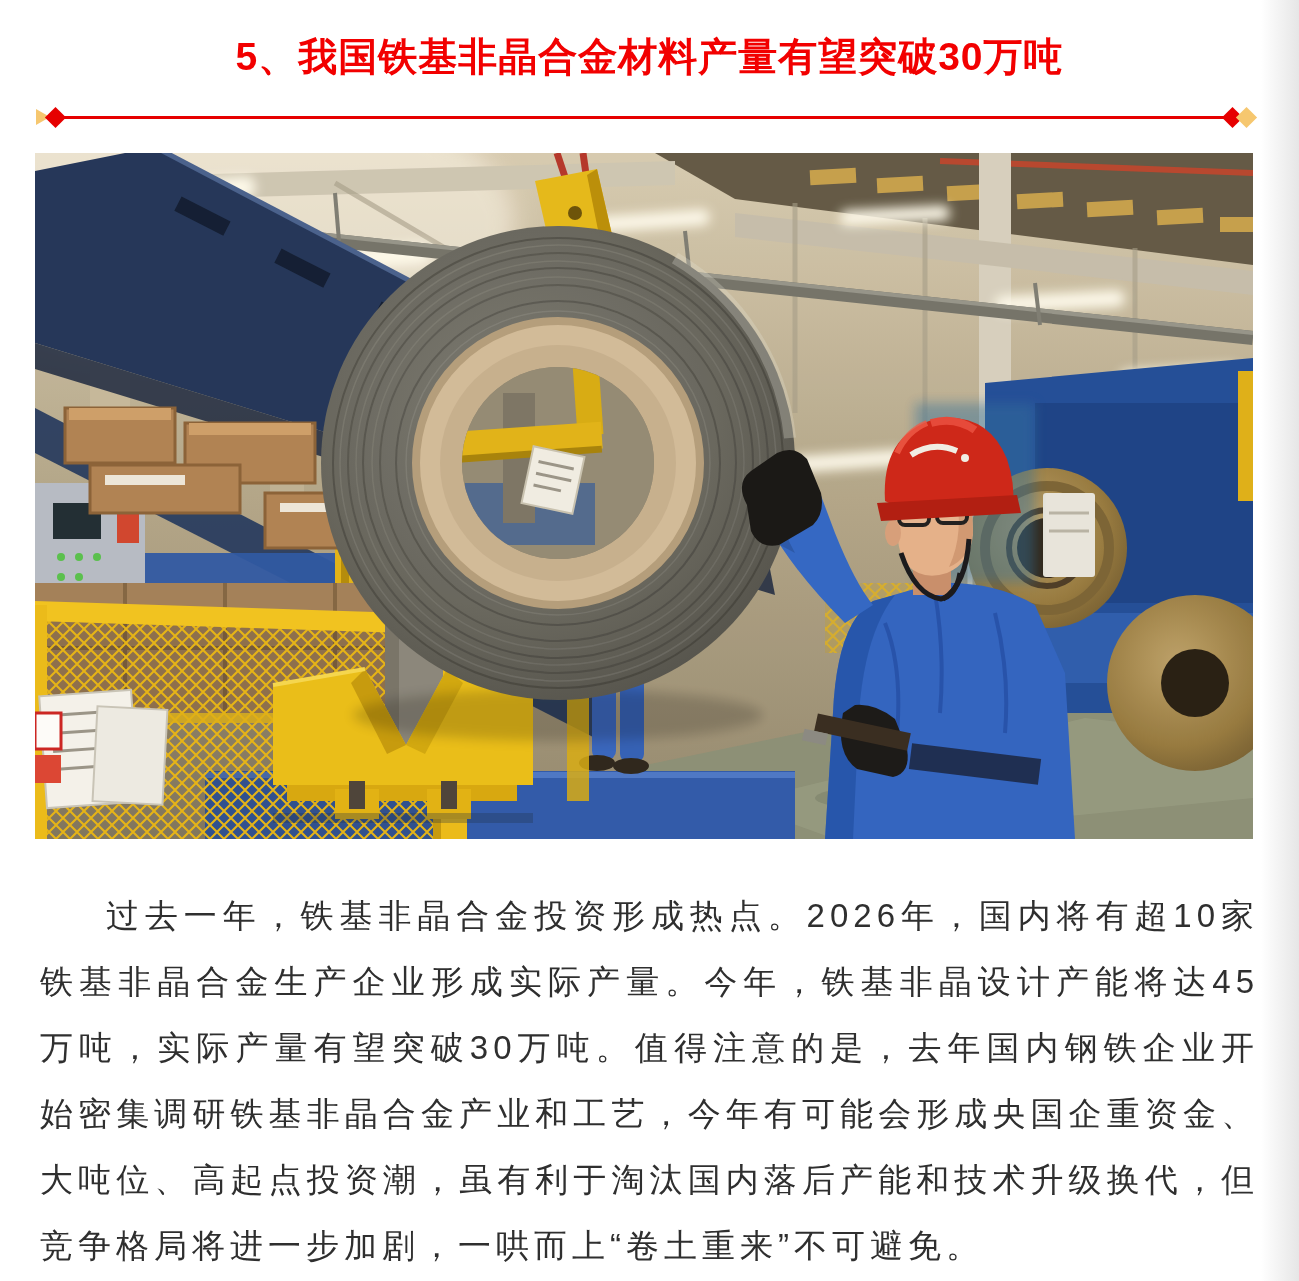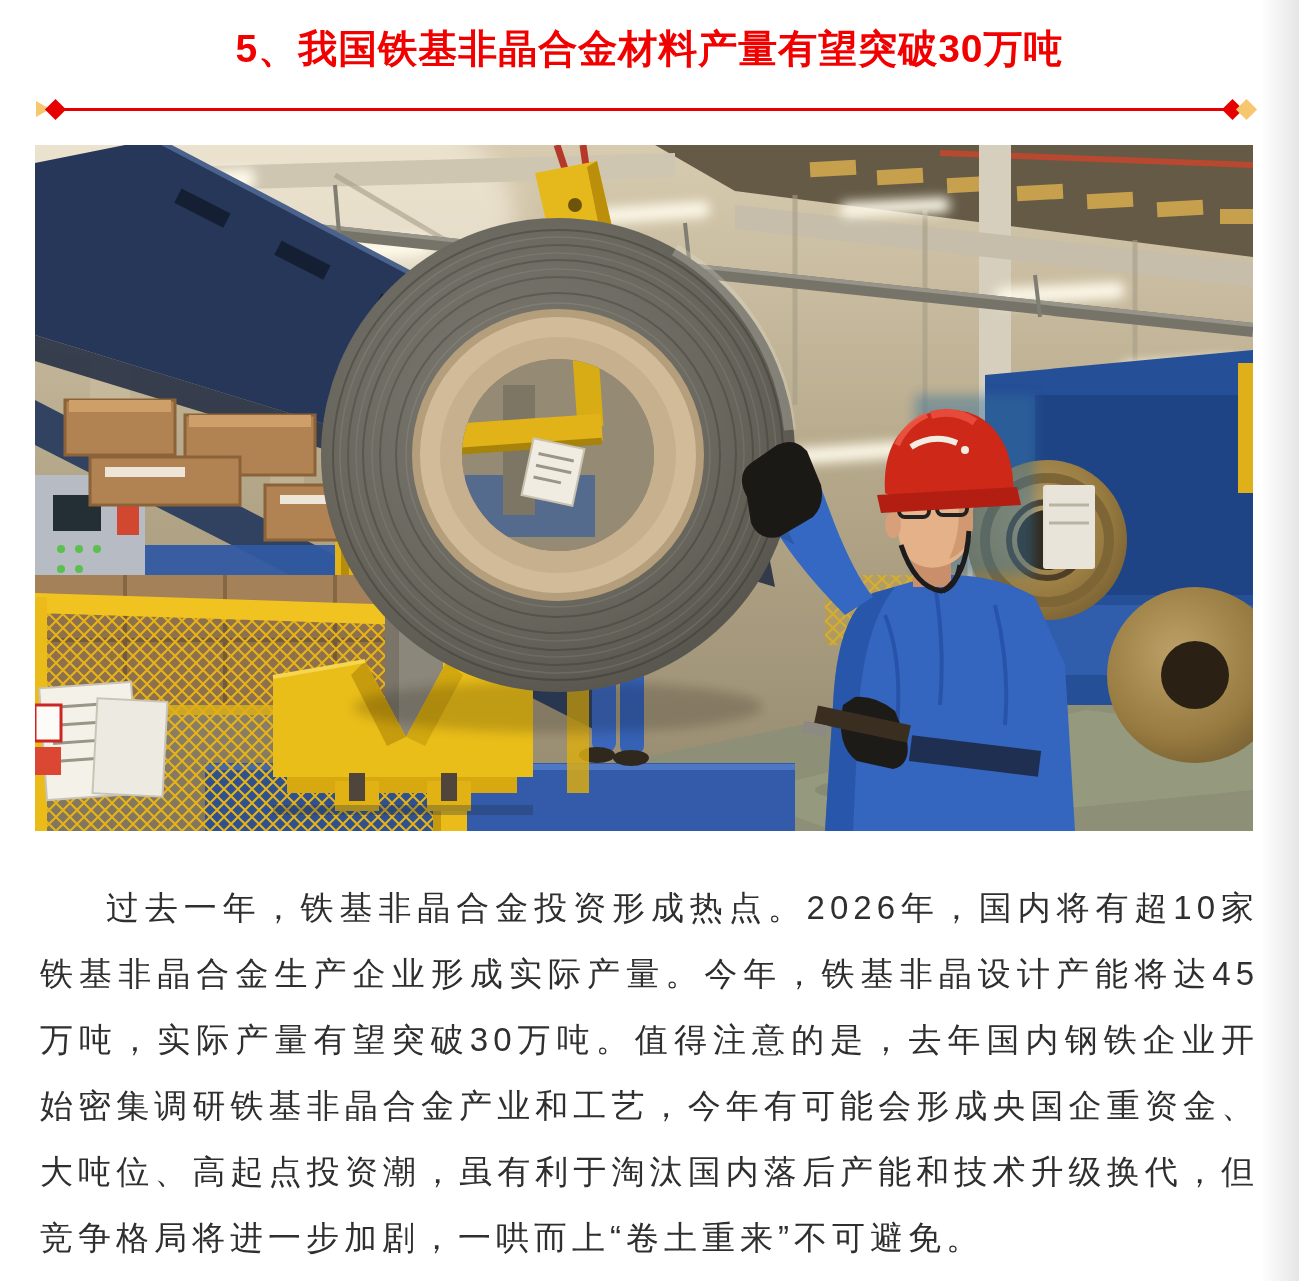--- a/index.html
+++ b/index.html
@@ -16,21 +16,21 @@
     background:#ffffff;
     overflow:hidden;
     font-family:"Liberation Sans","DejaVu Sans",sans-serif;
   }
   .edge-shade{
     position:absolute;top:0;right:0;width:38px;height:100%;
     background:linear-gradient(to right,rgba(236,236,236,0),#e6e6e6);
     pointer-events:none;
   }
   .headline{
-    margin:0;
+    margin:8px;
     padding:26px 40px 0 40px;
     text-align:center;
     font-size:39px;
     line-height:46px;
     font-weight:bold;
     letter-spacing:1px;
     color:var(--accent-red);
   }
   .divider{
     display:flex;

